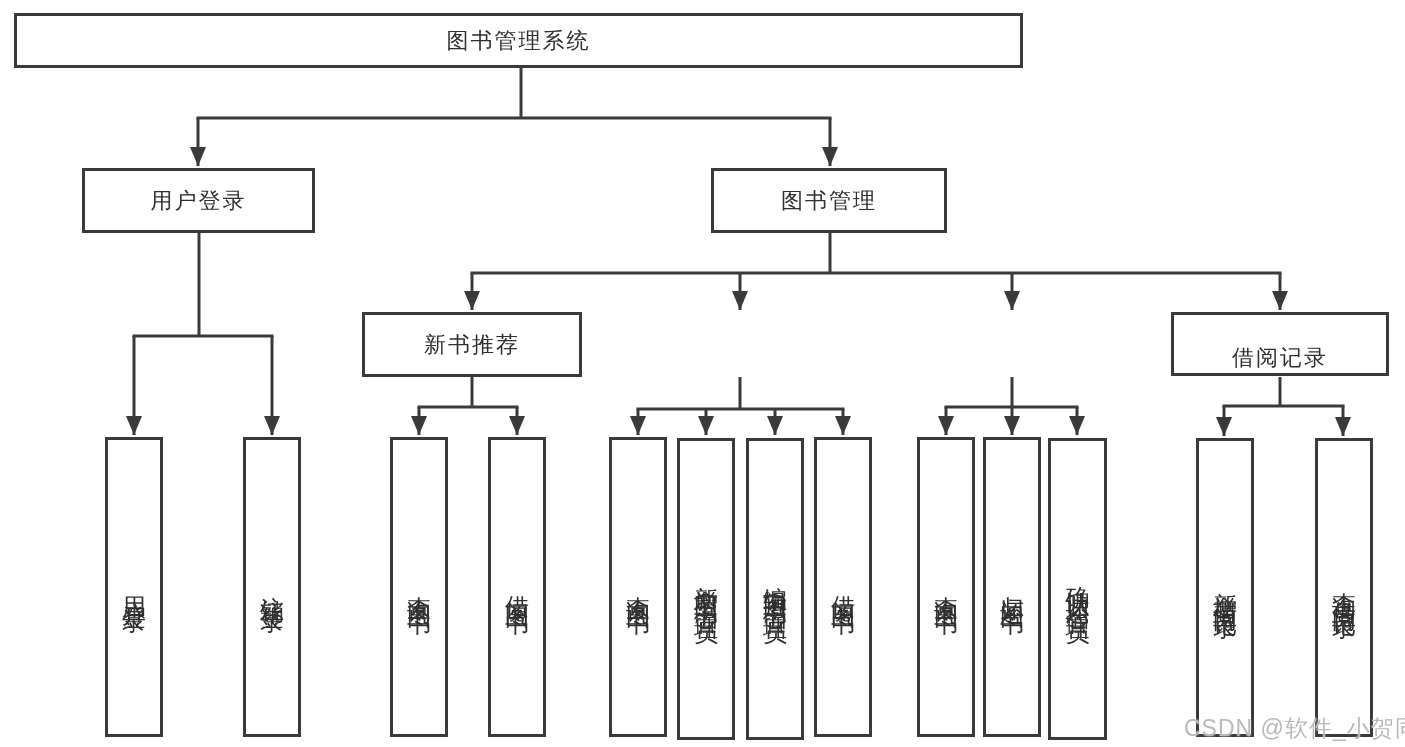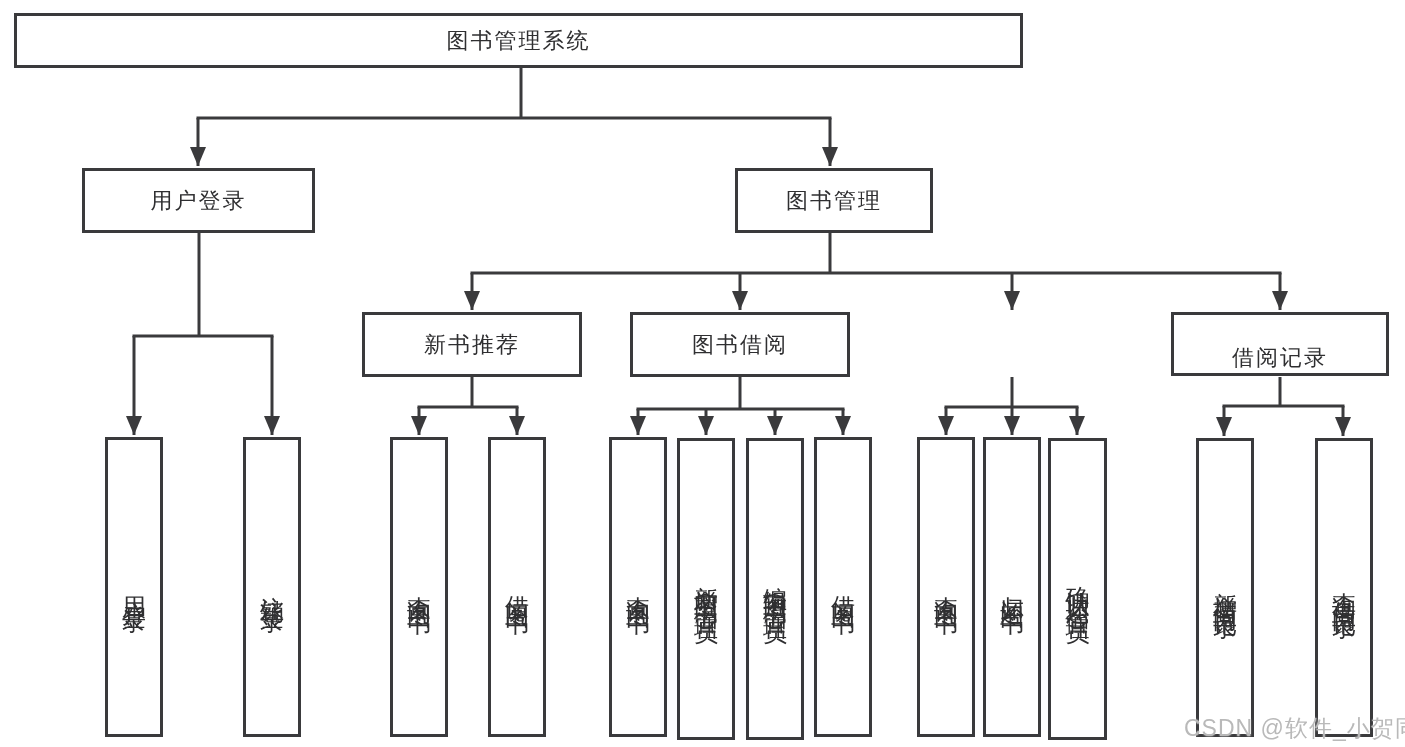--- a/index.html
+++ b/index.html
@@ -114,29 +114,26 @@
     </g>
   </svg>
 
   <div class="node hbox root-box" style="left:14px; top:13px; width:1009px; height:55px;">
     <span>图书管理系统</span>
   </div>
 
   <div class="node hbox" style="left:82px; top:168px; width:233px; height:65px;">
     <span>用户登录</span>
   </div>
-  <div class="node hbox" style="left:711px; top:168px; width:198px; height:65px;margin-left:24px;">
+  <div class="node hbox" style="left:711px; top:168px; width:236px; height:65px;">
     <span>图书管理</span>
   </div>
 
   <div class="node hbox" style="left:362px; top:312px; width:220px; height:65px;">
     <span>新书推荐</span>
-  </div>
-  <div class="node hbox" style="left:630px; top:312px; width:220px; height:65px;">
-    <span>图书借阅</span>
   </div>
   <div class="node hbox" style="left:1171px; top:312px; width:218px; height:64px;align-items:flex-end;">
     <span>借阅记录</span>
   </div>
 
   <div class="node vbox" style="left:105px; top:437px; width:58px; height:300px;">
     <span>用户登录</span>
   </div>
   <div class="node vbox" style="left:243px; top:437px; width:58px; height:300px;">
     <span>注销登录</span>

